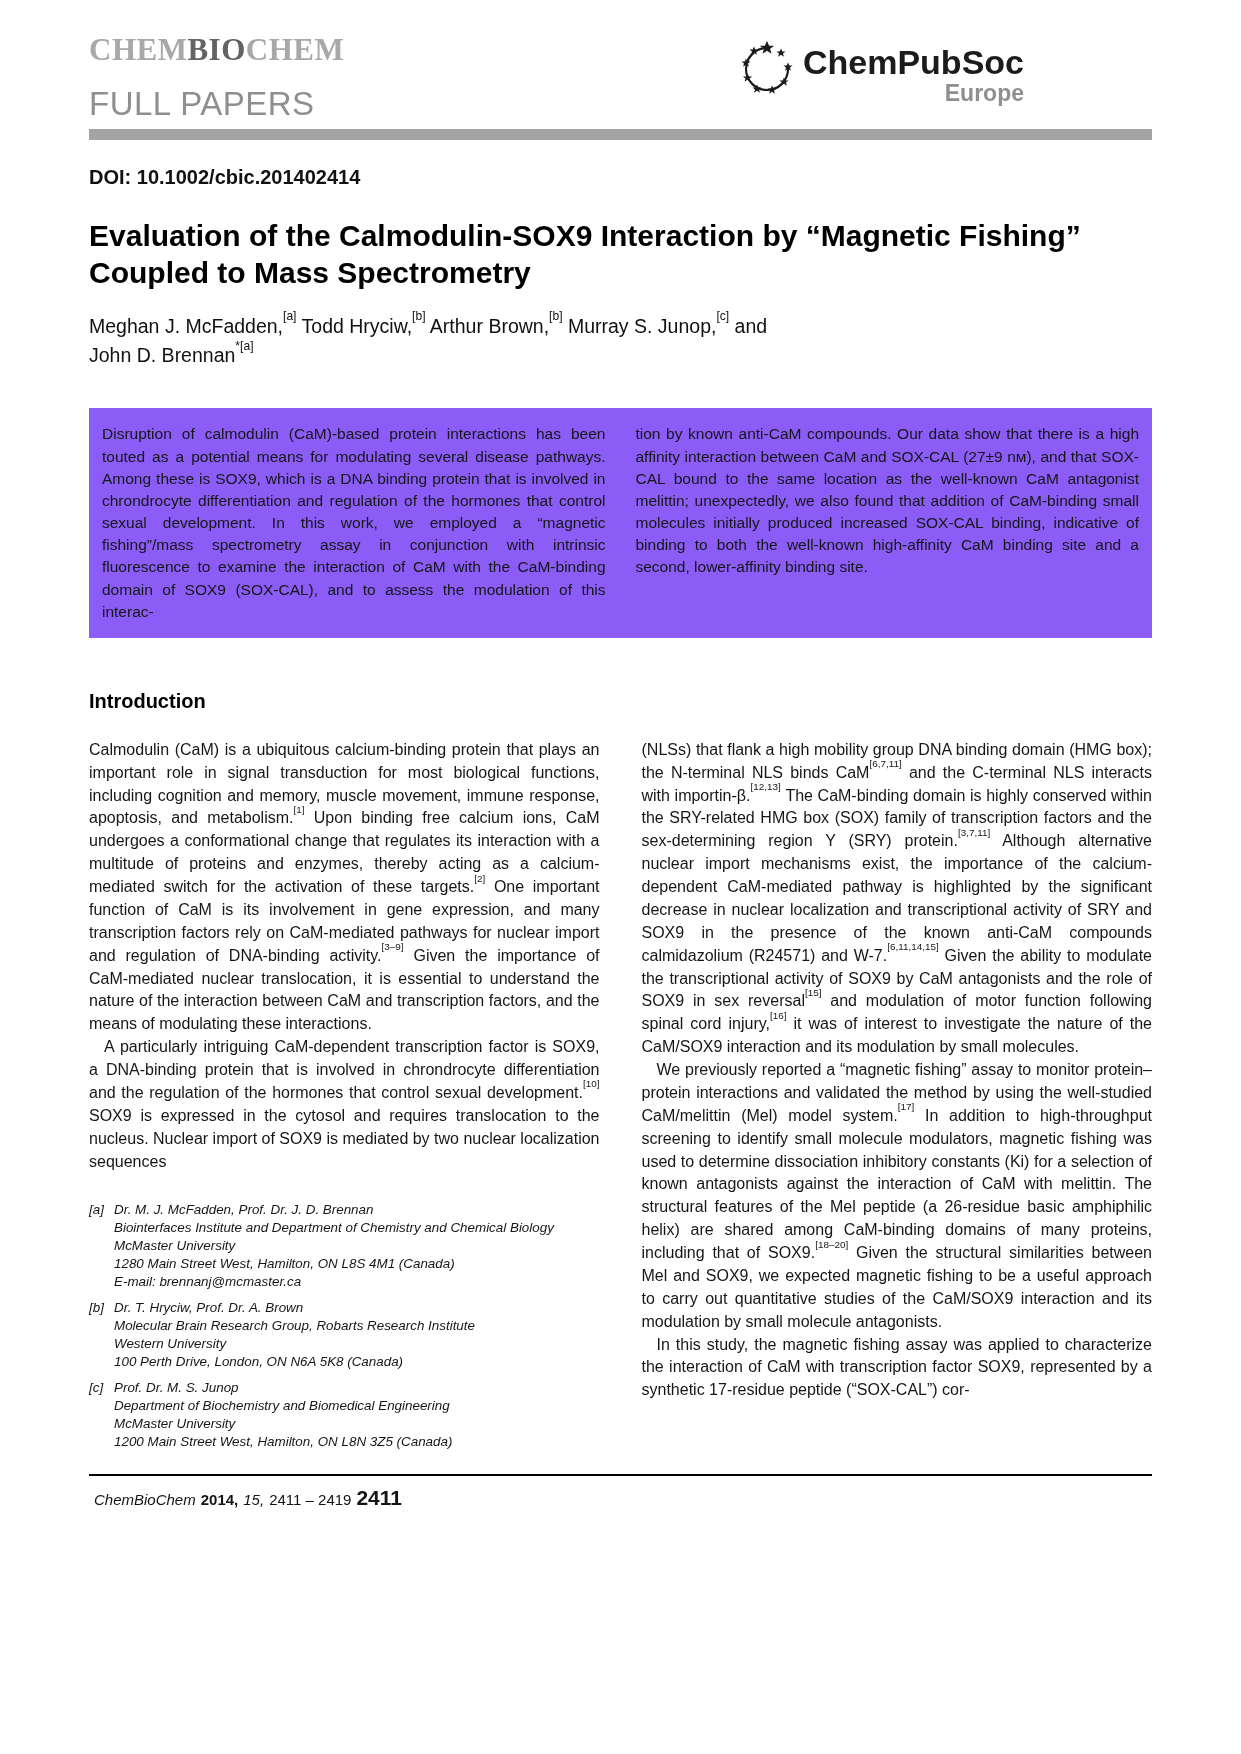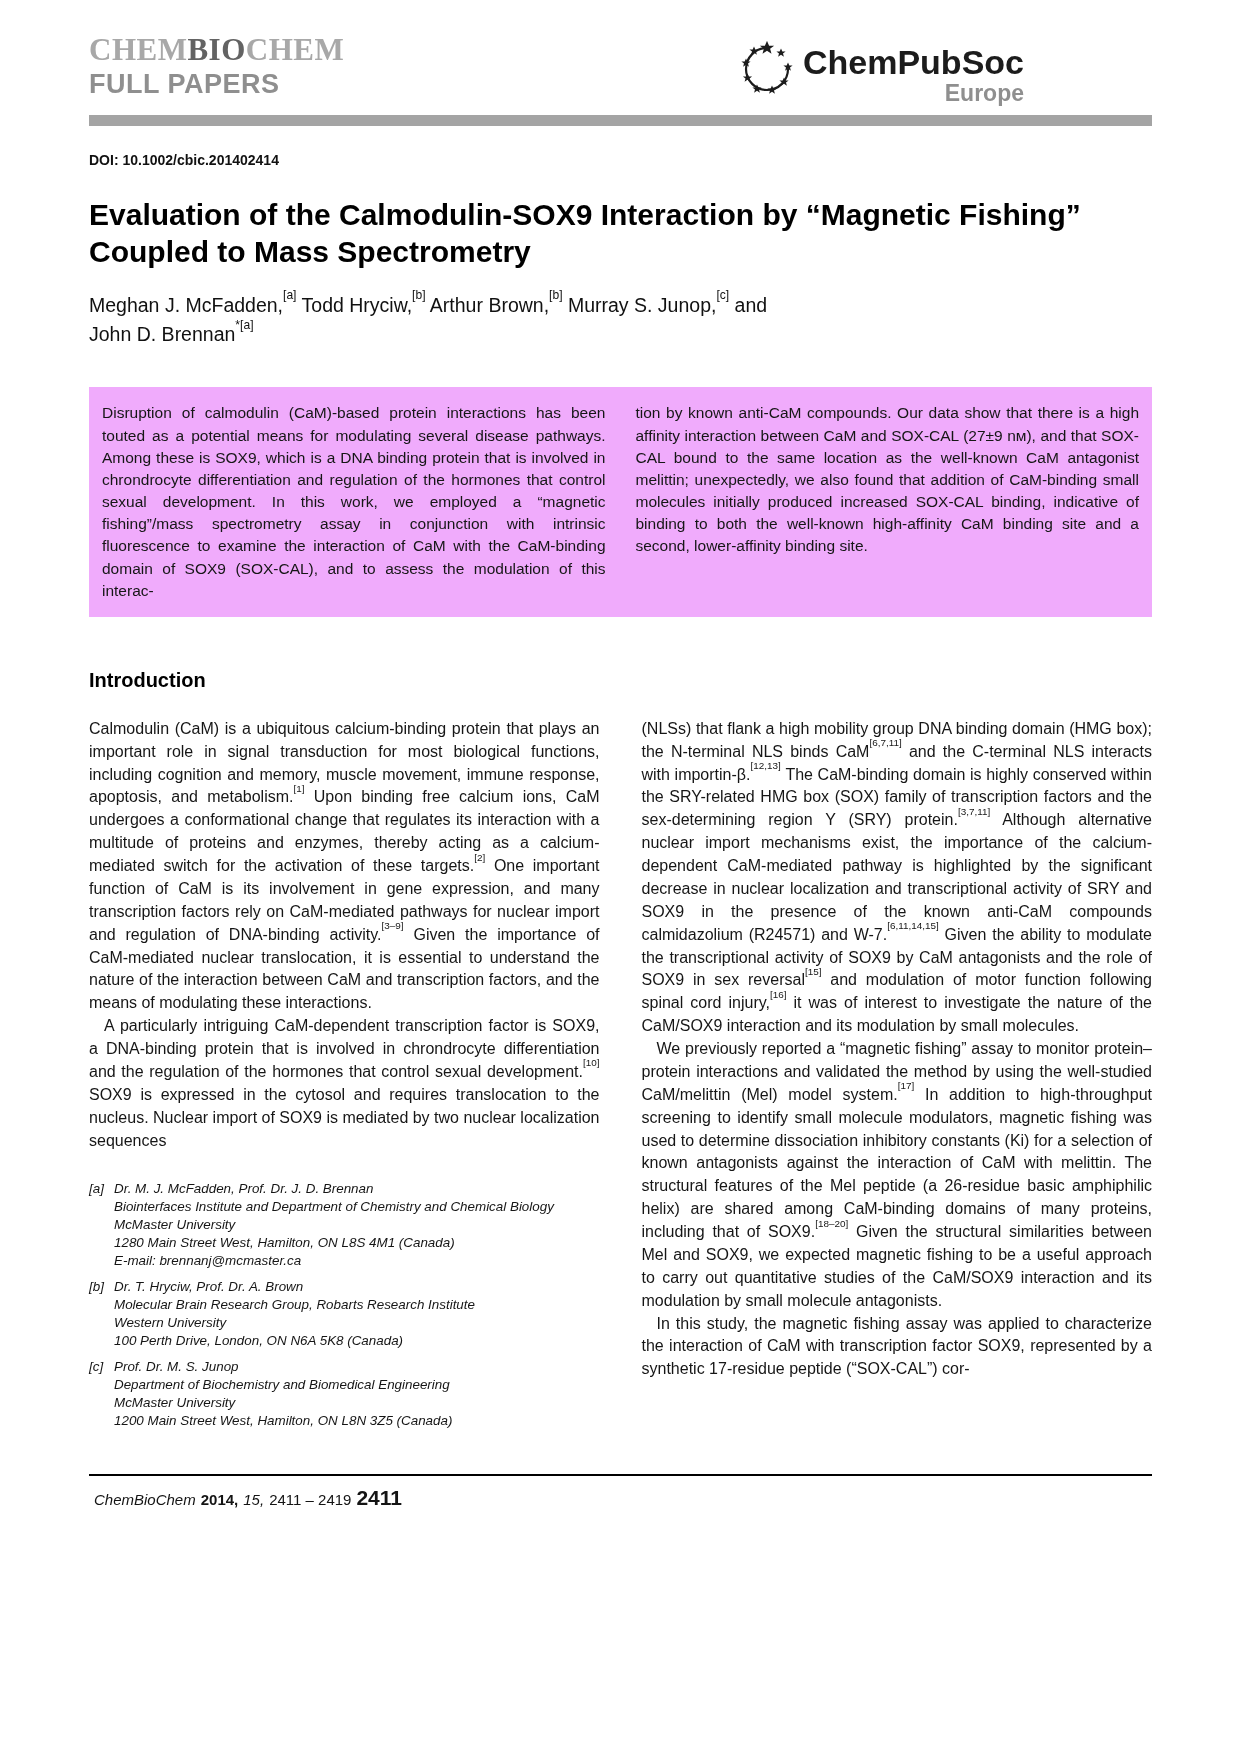--- a/index.html
+++ b/index.html
@@ -13,36 +13,36 @@
   .page { position: relative; width: 1241px; height: 1546px; padding: 34px 89px 0; box-sizing: border-box; }
 
   
   .header-row { display: flex; justify-content: space-between; align-items: flex-start; }
   .masthead-title {
     font-family: "Liberation Serif", "DejaVu Serif", serif;
     font-weight: 700; font-size: 31px; letter-spacing: 0.5px;
     color: #a8a8a8; line-height: 1.05;
   }
   .masthead-title .dark { color: #636363; }
-  .masthead-section { font-size: 27px; font-weight: 700; color: #8f8f8f; letter-spacing: 0.5px; margin-top: 4px; line-height: 1.0; }
+  .masthead-section { font-size: 33px; font-weight: 400; color: #8f8f8f; letter-spacing: 0.5px; margin-top: 20px; line-height: 1.0; }
   .publisher { display: flex; align-items: center; gap: 8px; margin-right: 128px; margin-top: 2px; }
   .publisher-text { text-align: right; }
   .publisher-name { font-size: 34px; font-weight: 700; color: #1c1c1c; line-height: 1.08; margin-top: 8px; }
   .publisher-region { font-size: 23px; font-weight: 700; color: #8f8f8f; line-height: 1.08; }
   .header-bar { height: 11px; background: #a4a4a4; margin-top: 9px; }
 
-  .doi { margin-top: 26px; font-weight: 700; font-size: 14px; color: #111; }
+  .doi { margin-top: 26px; font-weight: 700; font-size: 20px; color: #111; }
 
   .title { margin-top: 28px; font-size: 30px; line-height: 1.24; font-weight: 700; color: #000; max-width: 1000px; }
 
   .authors { margin-top: 21px; font-size: 19.5px; line-height: 1.5; color: #111; }
   sup { position: relative; top: -0.42em; font-size: 0.62em; line-height: 0; }
 
   .abstract {
-    margin-top: 38px; background: #f0abfc; padding: 15px 13px;
+    margin-top: 38px; background: #8b5cf6; padding: 15px 13px;
     display: flex; gap: 30px;
     font-size: 15.5px; line-height: 1.43; text-align: justify; color: #161616;
   }
   .abstract-col { flex: 1; hyphens: auto; }
 
   .section-heading { margin-top: 52px; font-size: 20px; font-weight: 700; color: #000; }
 
   .body-cols { margin-top: 26px; display: flex; gap: 42px; }
   .body-col { flex: 1; font-size: 16px; line-height: 1.43; text-align: justify; color: #161616; hyphens: auto; }
   .body-col p { margin: 0; }

